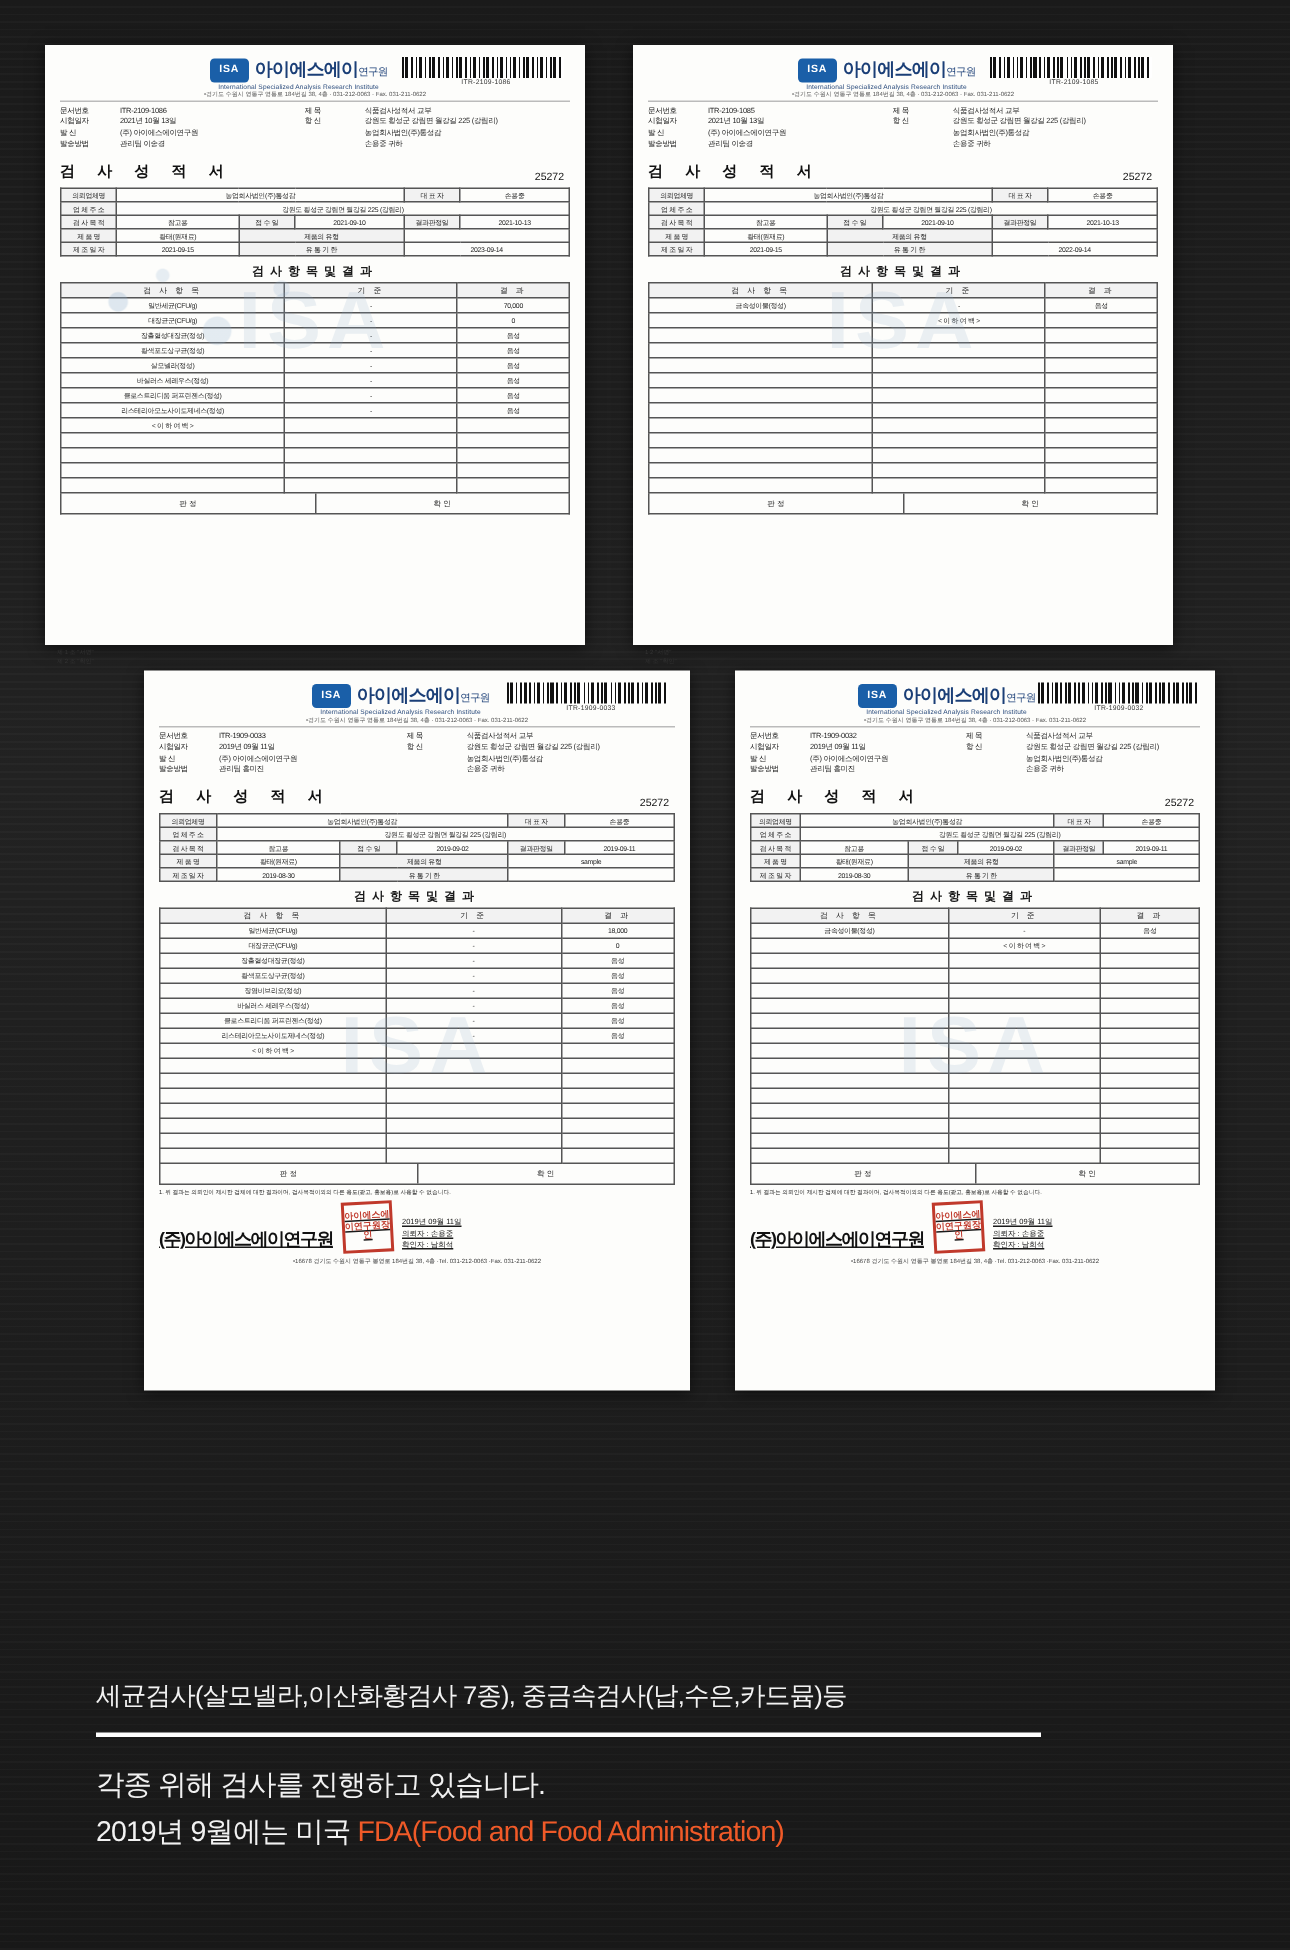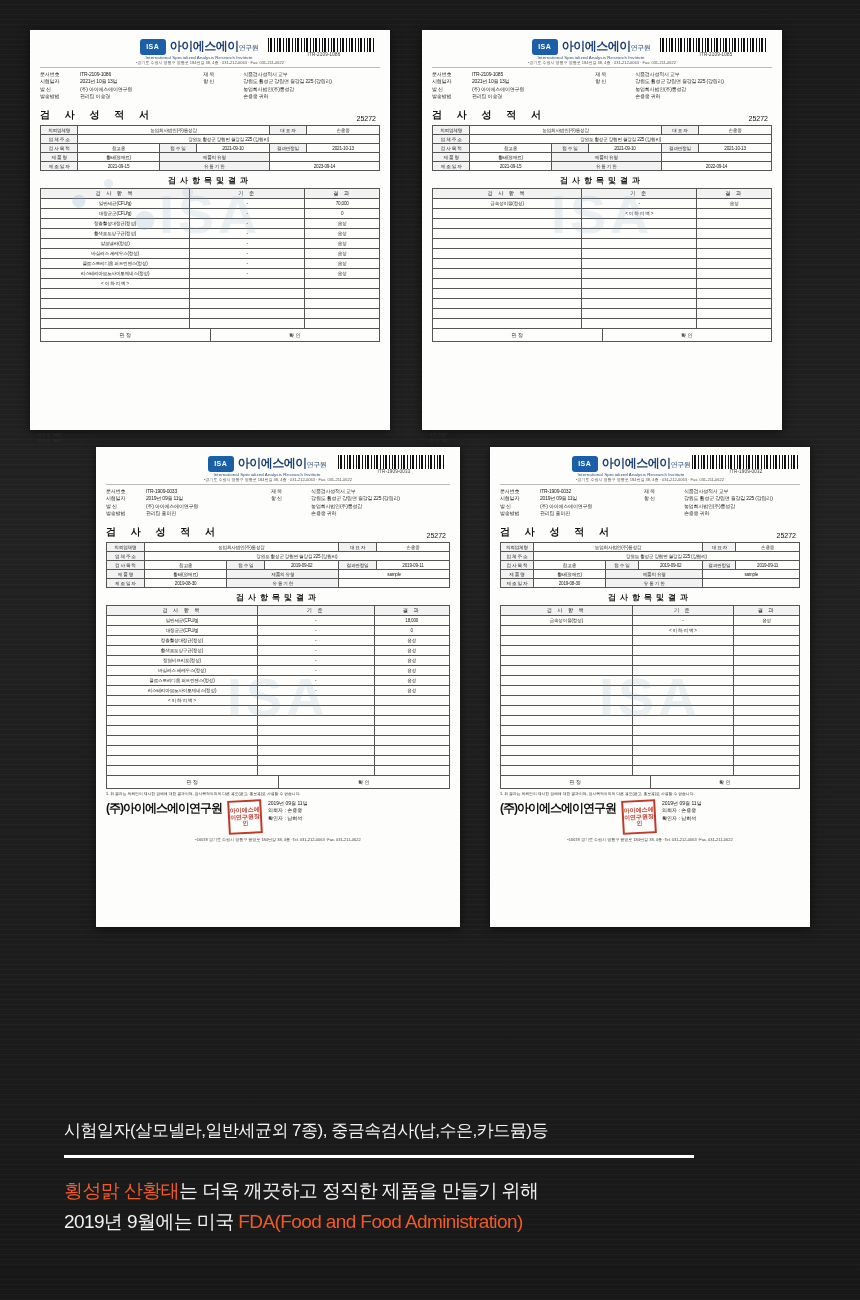--- a/index.html
+++ b/index.html
@@ -96,21 +96,21 @@
   table.items th { background:#f2f2f2; font-weight:normal; font-size:5.2px; letter-spacing:2px;}
   .it-name { width:44%; text-align:center; }
   .it-std { width:34%; text-align:center; }
   .it-res { width:22%; text-align:center; }
 
   .footer-row { display:flex; border:.5px solid #555; border-top:none; font-size:5px; }
   .footer-row .fc { flex:1; text-align:center; padding:3px 0; }
   .footer-row .fc + .fc { border-left:.5px solid #555; }
 
   .note { font-size:3.8px; line-height:1.5; color:#222; margin-top:3px; }
-  .sign-row { display:flex; align-items:flex-start; gap:6px; margin-top:2px; }
+  .sign-row { display:flex; align-items:flex-end; gap:6px; margin-top:2px;text-decoration:underline; }
   .sign-name { font-size:12px; font-weight:bold; letter-spacing:-1px; color:#111; }
   .stamp {
     width:34px; height:34px; border:2px solid #c0392b; color:#c0392b;
     font-size:6px; font-weight:bold; display:flex; align-items:center; justify-content:center;
     text-align:center; line-height:1.1; transform: rotate(-3deg);
   }
   .sign-meta { font-size:5px; line-height:1.5; color:#111; }
   .addr-bottom { font-size:4px; text-align:center; color:#444; margin-top:3px; }
 
   .side-note { position:absolute; font-size:4px; color:#333; line-height:1.4; }
@@ -905,23 +905,21 @@
           <div>2019년 09월 11일</div>
           <div>의뢰자 : 손용중</div>
           <div>확인자 : 남희석</div>
         </div>
       </div>
       <div class="addr-bottom">•16678 경기도 수원시 영통구 봉영로 184번길 38, 4층 ·Tel. 031-212-0063 ·Fax. 031-211-0622</div>
     </div>
   </div>
 
   <div class="bottom" style="bottom:62px;">
-    <div class="line1">시험일자(살모넬라,일반세균외 7종), 중금속검사(납,수은,카드뮴)등</div>
+    <div class="line1">세균검사(살모넬라,이산화황검사 7종), 중금속검사(납,수은,카드뮴)등</div>
     <div class="rule"></div>
-    <div class="line2">
-      <span class="hl">횡성맑 산황태</span><span>는 더욱 깨끗하고 정직한 제품을 만들기 위해</span>
-    </div>
+    <div class="line2">각종 위해 검사를 진행하고 있습니다.</div>
     <div class="line2">
       <span>2019년 9월에는 미국 </span><span class="hl">FDA(Food and Food Administration)</span>
     </div>
   </div>
 
 </div>
 
 </body></html>

